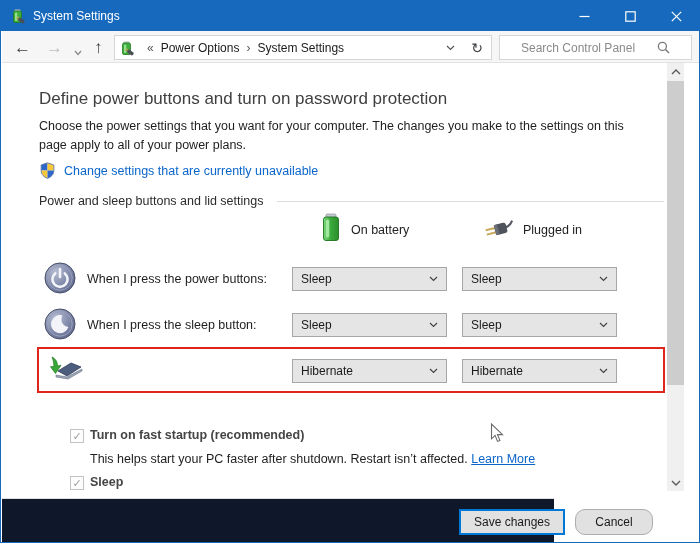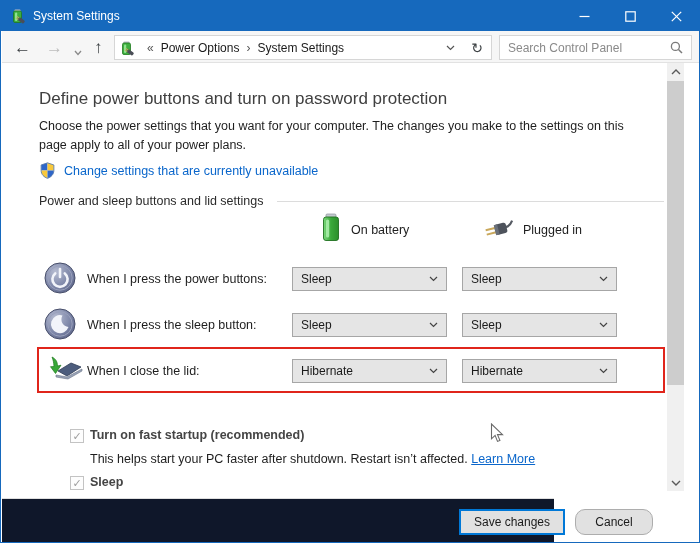--- a/index.html
+++ b/index.html
@@ -13,21 +13,21 @@
   .titlebar .title{position:absolute;left:32px;top:0;line-height:30px;font-size:12px;color:#fff;}
   .win-controls{position:absolute;right:0;top:0;height:30px;display:flex;}
   .win-btn{width:46px;height:30px;display:flex;align-items:center;justify-content:center;}
 
   
   .navbar{position:absolute;left:1px;top:30px;width:698px;height:32px;background:#f6f6f6;border-bottom:1px solid #e2e2e2;}
   .nav-glyph{position:absolute;font-size:17px;line-height:17px;}
   .addressbar{position:absolute;left:112px;top:4px;width:350px;height:25px;background:#fff;border:1px solid #d6d6d6;display:flex;align-items:center;font-size:12px;color:#1a1a1a;}
   .addressbar .crumb-sep{color:#555;margin:0 7px;font-size:12px;}
   .refreshbox{position:absolute;left:461px;top:4px;width:29px;height:25px;background:#fff;border:1px solid #d6d6d6;border-left:none;display:flex;align-items:center;justify-content:center;font-size:14px;color:#3c4043;}
-  .searchbox{position:absolute;left:497px;top:4px;width:193px;height:25px;background:#fff;border:1px solid #d6d6d6;display:flex;align-items:center;padding:0 8px;}
+  .searchbox{position:absolute;left:497px;top:4px;width:193px;height:25px;background:#fff;border:1px solid #d6d6d6;display:flex;align-items:center;padding:0 21px;}
   .searchbox .ph{flex:1;font-size:12px;color:#8a8a8a;}
 
   
   .content{position:absolute;left:1px;top:62px;width:698px;height:435px;background:#fff;overflow:hidden;}
   .h1{position:absolute;left:37px;top:26px;font-size:17px;color:#404040;}
   .desc{position:absolute;left:37px;top:54px;width:612px;font-size:12.5px;line-height:1.55;color:#1e1e1e;}
   .admin-row{position:absolute;left:37px;top:99px;display:flex;align-items:center;gap:8px;}
   .link{color:#0a66cb;font-size:12.5px;text-decoration:none;cursor:pointer;}
   .group-hd{position:absolute;left:37px;display:flex;align-items:center;width:625px;gap:10px;}
   .group-hd .t{font-size:12.5px;color:#2b2b2b;white-space:nowrap;}
@@ -247,21 +247,20 @@
         </svg>
     </div>
 
     <span class="abs" style="left:46px;top:293px;">
       <svg width="36" height="28" viewBox="0 0 36 28">
         <polygon points="10,15 23,7 33,11 19,20" fill="#4d5d7d" stroke="#2f3c55" stroke-width="0.8"></polygon>
         <polygon points="8,19 19,21 34,13 34,15 20,23 8,21" fill="#9aa4b8" stroke="#6a7487" stroke-width="0.6"></polygon>
         <path d="M4 1 c4 2 5.5 5 5.5 9 l3.5 -0.8 l-5.5 8.3 l-5 -6.8 l3.5 -0.2 c-0.3 -4 -0.8 -6.5 -2 -9.5 z" fill="#38a838" stroke="#1f7a1f" stroke-width="0.7"></path>
       </svg>
     </span>
-    <span class="row-label" style="left:85px;top:301px;">When I close the lid:</span>
     <div class="dropdown" style="left:290px;top:296px;">
       <span class="dd-value">Hibernate</span>
       <svg width="9" height="6" viewBox="0 0 9 6">
           <polyline points="1,1 4.5,4.5 8,1" fill="none" stroke="#444" stroke-width="1.2"></polyline>
         </svg>
     </div>
     <div class="dropdown" style="left:460px;top:296px;">
       <span class="dd-value">Hibernate</span>
       <svg width="9" height="6" viewBox="0 0 9 6">
           <polyline points="1,1 4.5,4.5 8,1" fill="none" stroke="#444" stroke-width="1.2"></polyline>

